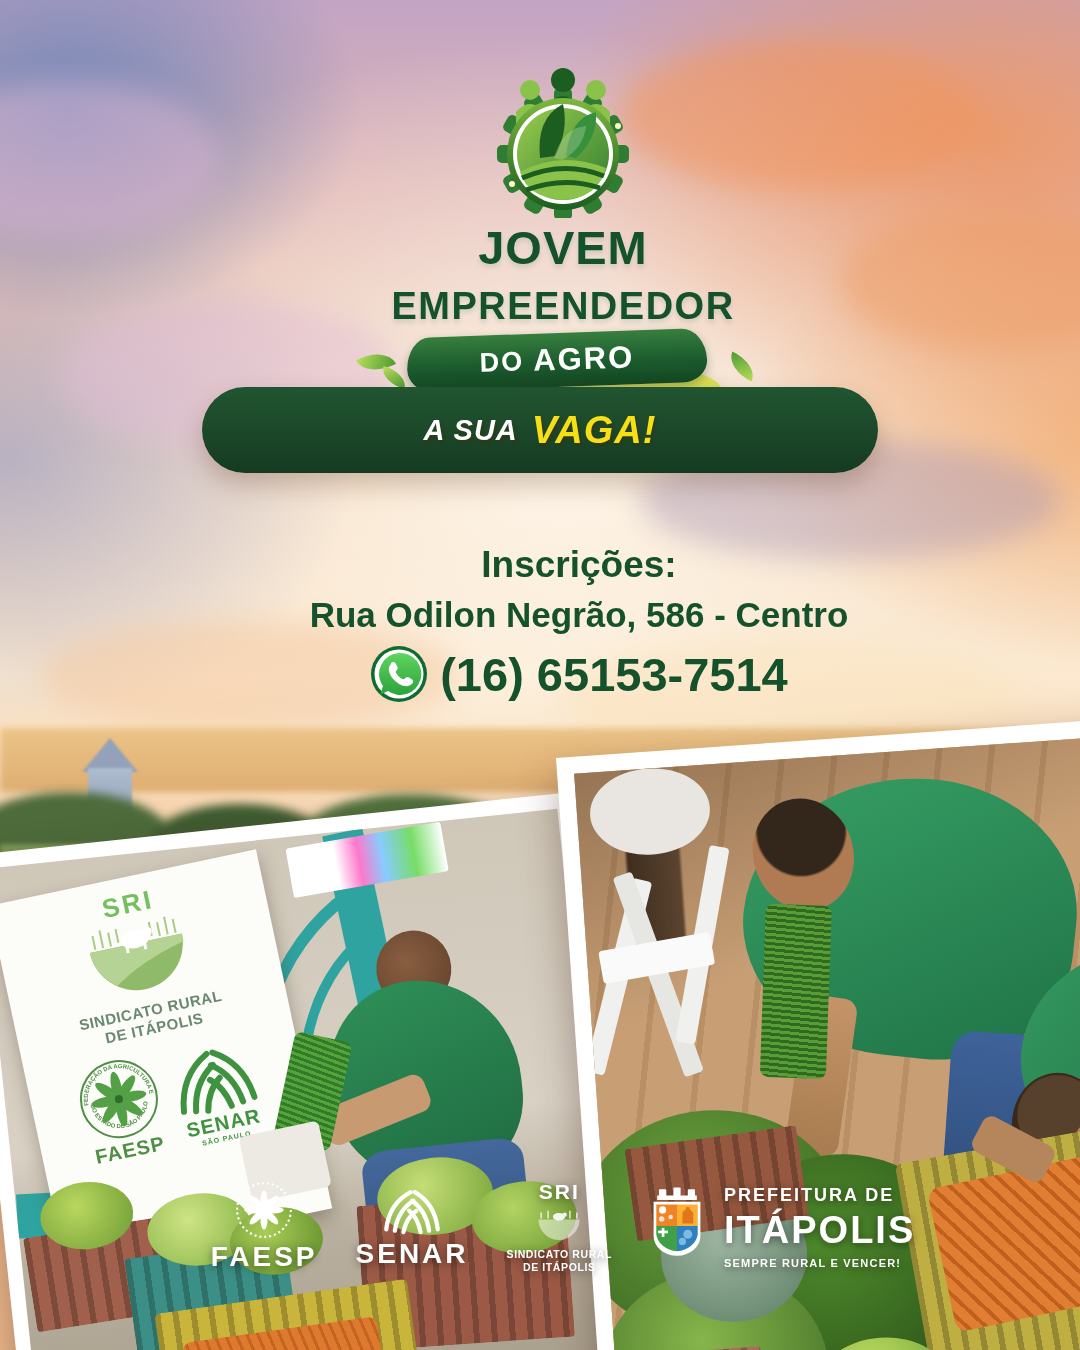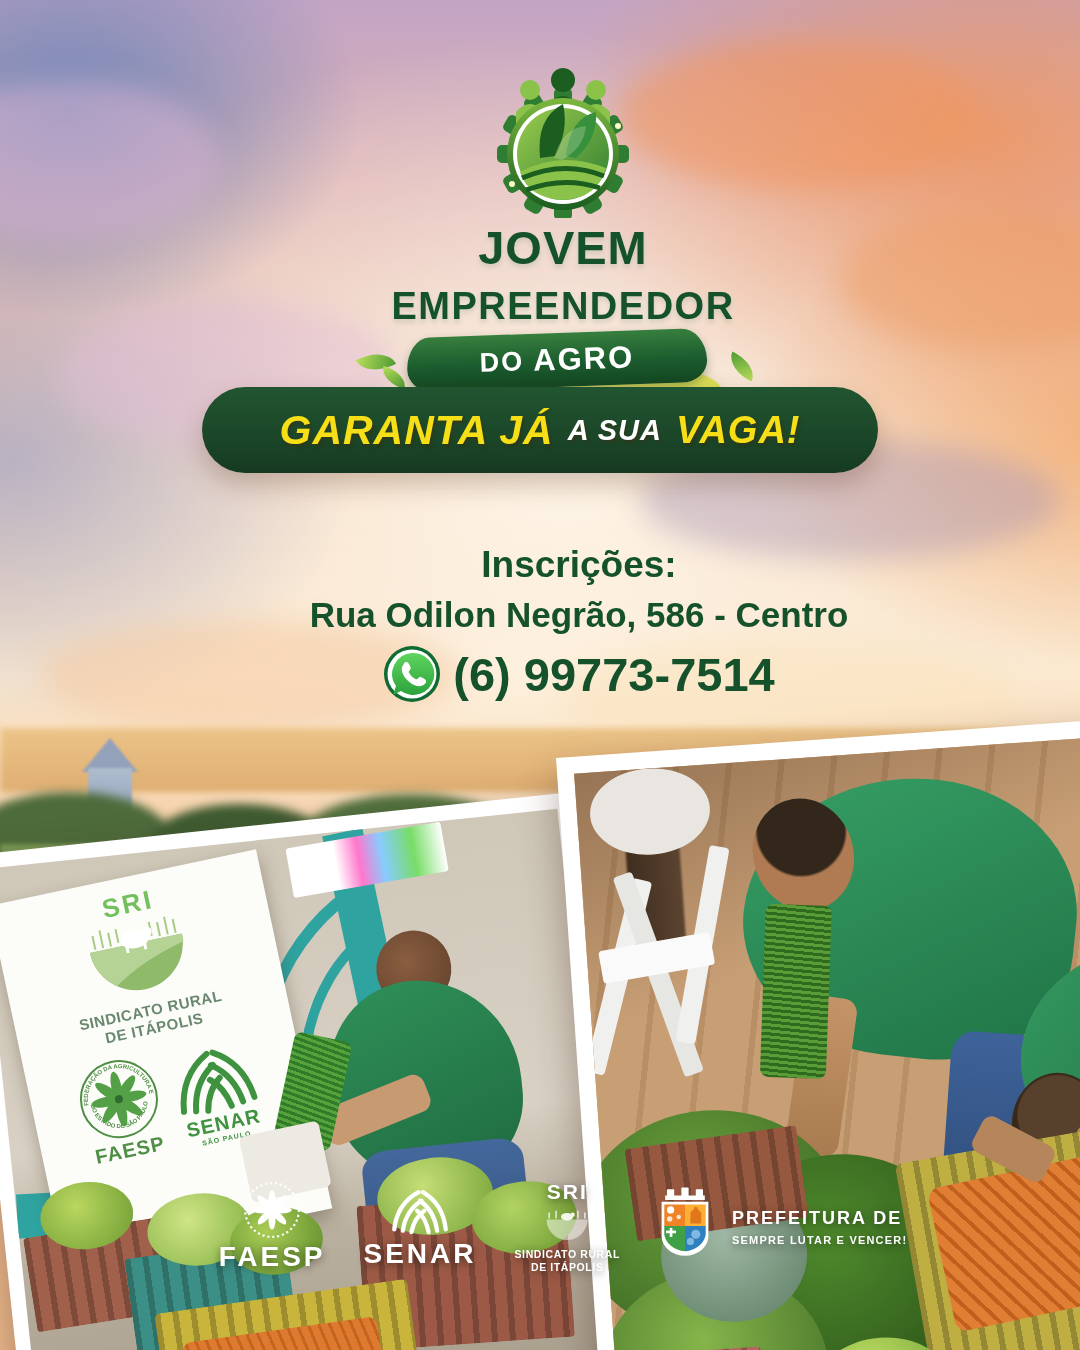--- a/index.html
+++ b/index.html
@@ -177,42 +177,41 @@
       <div class="leaf" style="left:18px;top:36px;width:26px;height:17px;transform:rotate(14deg);"></div>
       <div class="leaf" style="right:6px;top:24px;width:30px;height:19px;transform:rotate(205deg);"></div>
       <div class="ribbon">
         <span class="badge-do">DO</span>
         <span class="badge-agro">AGRO</span>
       </div>
     </div>
   </div>
 
   <div class="cta">
-    <span class="cta-lead">GARANTA JÁ</span>
     <span class="cta-mid">A SUA</span>
     <span class="cta-tail">VAGA!</span>
   </div>
 
   <div class="info">
     <div class="info-heading">Inscrições:</div>
     <div class="info-address">Rua Odilon Negrão, 586 - Centro</div>
     <div class="phone-row">
       <svg width="58" height="58" viewBox="0 0 58 58">
         <defs>
             <linearGradient id="wa" x1="0" y1="0" x2="0" y2="1">
           <stop offset="0" stop-color="#5fd45f"></stop>
               <stop offset="1" stop-color="#2ca33c"></stop>
         </linearGradient>
           </defs>
         <circle cx="29" cy="29" r="28" fill="#0e6b31"></circle>
         <circle cx="29" cy="29" r="24.5" fill="#ffffff"></circle>
         <path d="M29 8 a21 21 0 1 1 -11 38 l-8 4 3 -9 a21 21 0 0 1 16 -33 z" fill="url(#wa)"></path>
         <path d="M21 18 c2 -2 4 -1 5 1 l1.5 3 c.6 1.2 0 2.4 -1 3.4 c-.8.8 -.9 1.6 -.3 2.7 c1.4 2.6 3.4 4.6 6.2 5.8 c1.1.5 2 .3 2.7 -.6 c1 -1.2 2.2 -1.7 3.4 -1 l3 1.7 c1.9 1.1 2.2 3.2.6 4.8 c-3 3 -7.8 3.1 -12.6.4 c-4.4 -2.5 -8 -6.1 -9.8 -10.6 c-1.6 -4 -1 -7.5 1.3 -9.6 z" fill="#ffffff"></path>
       </svg>
-      <span class="phone-number">(6) 99773-7514</span>
+      <span class="phone-number">(16) 65153-7514</span>
     </div>
   </div>
 
   <div class="polaroid pol-left">
     <div class="ph ph1">
       <div class="abs teal" style="left:62%;top:0;width:7%;height:58%;transform:rotate(-6deg);"></div>
       <div class="abs" style="left:44%;top:6%;width:46%;height:64%;border:12px solid #2fa3a0;border-radius:50%;border-color:transparent transparent transparent #2fa3a0;transform:rotate(24deg);"></div>
       <div class="abs" style="left:52%;top:14%;width:34%;height:48%;border:10px solid #2fa3a0;border-radius:50%;border-color:transparent transparent transparent #2fa3a0;transform:rotate(24deg);"></div>
       <div class="abs teal" style="left:0;top:60%;width:46%;height:8%;transform:rotate(3deg);"></div>
       <div class="abs" style="left:53%;top:1%;width:27%;height:9%;background:linear-gradient(90deg,#fff 0 30%,#f7c ,#8cf 60%,#7d6 80%,#fff);border-radius:3px;transform:rotate(-4deg);"></div>
@@ -409,18 +408,19 @@
         <circle cx="23" cy="33" r="2.5" fill="#ffffff" opacity=".8"></circle>
         <path d="M36 40 v-12 l6 -6 6 6 v12 z" fill="#e2761b"></path>
         <rect x="40" y="22" width="4" height="6" fill="#e2761b"></rect>
         <rect x="13" y="45" width="3" height="10" fill="#ffffff"></rect>
         <rect x="9" y="48" width="11" height="3" fill="#ffffff"></rect>
         <circle cx="42" cy="52" r="5" fill="#7fb8e0"></circle>
         <circle cx="36" cy="60" r="4" fill="#7fb8e0"></circle>
       </svg>
       <div class="fl-col" style="align-items:flex-start;">
         <div class="pref-l1">PREFEITURA DE</div>
-        <div class="pref-tag">SEMPRE LUTAR E VENCER!</div>
+        <div class="pref-l2">ITÁPOLIS</div>
+        <div class="pref-tag">SEMPRE RURAL E VENCER!</div>
       </div>
     </div>
   </div>
 
 </div>
 
 </body></html>

